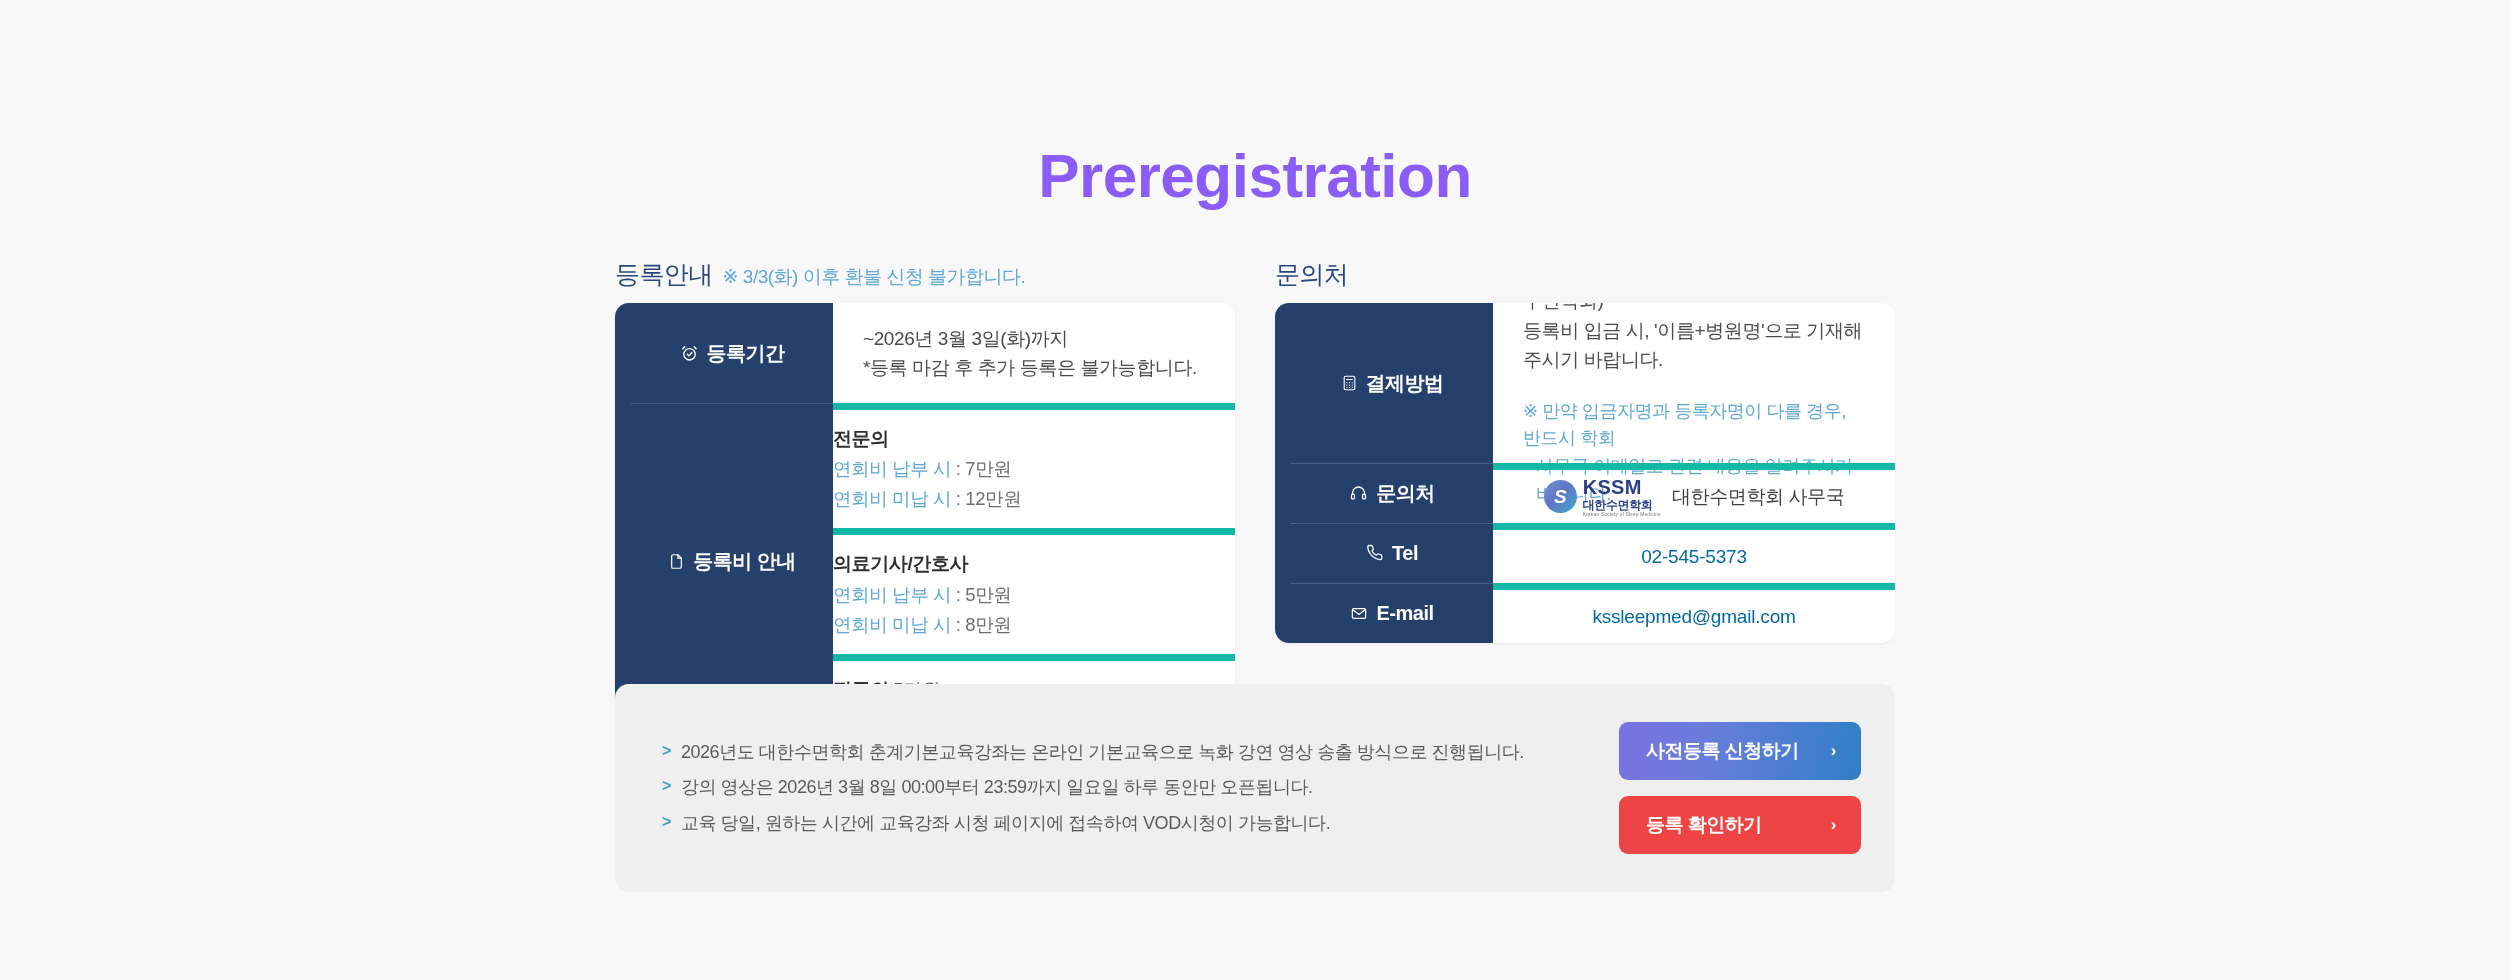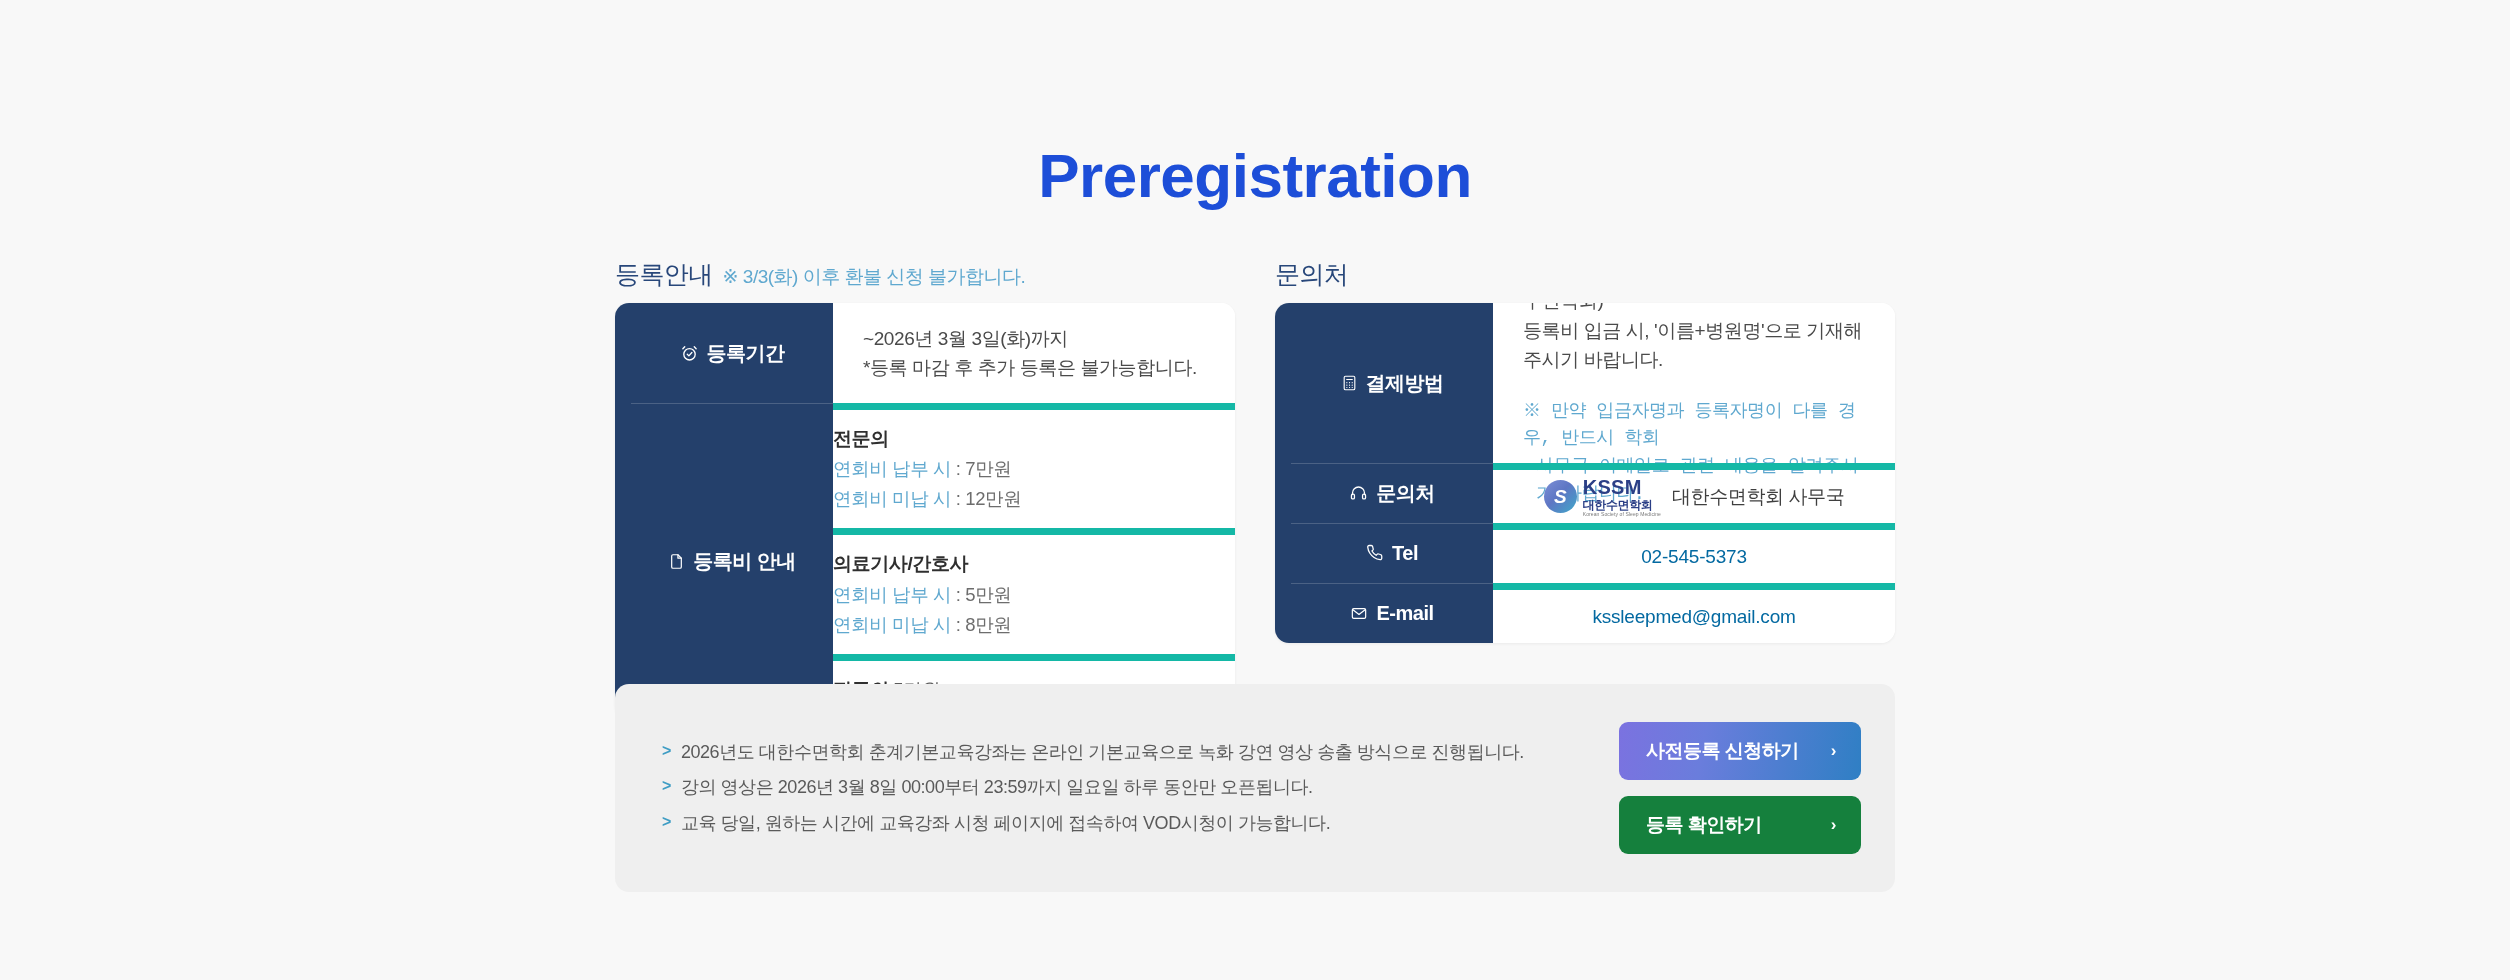--- a/index.html
+++ b/index.html
@@ -22,21 +22,21 @@
   
   .page-title {
     position: absolute;
     top: 140px;
     left: 0;
     width: 2510px;
     text-align: center;
     font-size: 62px;
     font-weight: 700;
     letter-spacing: -0.5px;
-    color: #1d4ed8;
+    color: #8b5cf6;
   }
 
   
   .columns {
     position: absolute;
     top: 258px;
     left: 615px;
     width: 1280px;
     display: flex;
     gap: 40px;
@@ -233,21 +233,21 @@
     justify-content: space-between;
     padding: 0 25px 0 27px;
     color: #ffffff;
     font-size: 19px;
     font-weight: 700;
     letter-spacing: -0.5px;
     cursor: pointer;
     font-family: "Liberation Sans", sans-serif;
   }
   .cta-primary   { background: linear-gradient(100deg, #7b72e0 0%, #6a7ddc 35%, #2f7fc4 100%); }
-  .cta-secondary { background: #15803d; }
+  .cta-secondary { background: #ef4444; }
   .cta .arrow { font-size: 17px; font-weight: 700; }
 </style>
 </head>
 <body>
 
 <div class="page">
 
   <h1 class="page-title">Preregistration</h1>
 
   <div class="columns">
@@ -383,21 +383,21 @@
             </span>
             <span>E-mail</span>
           </div>
         </div>
 
         <div class="value-col">
 
           <div class="value-cell cc-pay">
             <div class="v-line">우리은행 1005-902-409705 (예금주: 대한수면학회)</div>
             <div class="v-line">등록비 입금 시, '이름+병원명'으로 기재해주시기 바랍니다.</div>
-            <div class="accent-note" style="margin-top:23px;font-family:Liberation Mono, monospace;">
+            <div class="accent-note" style="margin-top:23px;">
               <span>※ 만약 입금자명과 등록자명이 다를 경우, 반드시 학회</span>
               <span class="indent">사무국 이메일로 관련 내용을 알려주시기 바랍니다.</span>
             </div>
           </div>
 
           <div class="value-cell cc-row cc-center">
             <div class="org-line">
               <span class="kssm-logo">
                 <span class="kssm-badge">S</span>
                 <span class="kssm-text">

